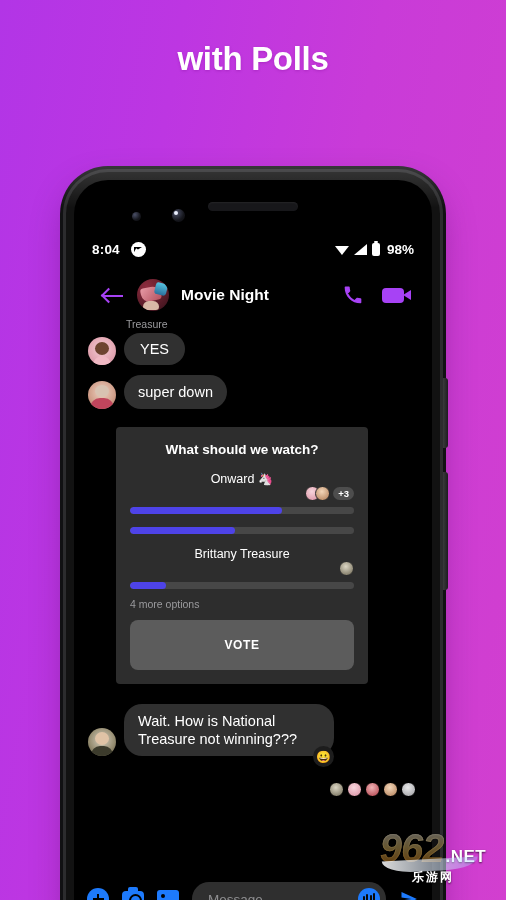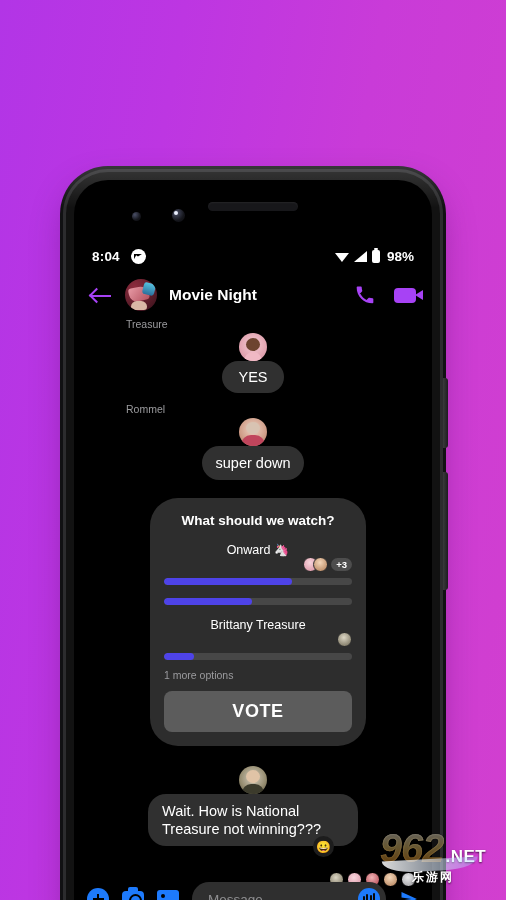--- a/index.html
+++ b/index.html
@@ -86,21 +86,21 @@
     content: ""; position: absolute; left: 2px; top: 1.5px;
     width: 4px; height: 4px; border-radius: 50%;
     background: #e9eefc;
   }
 
   
   .statusbar {
     position: absolute;
     left: 0; right: 0; top: 62px;
     height: 22px;
-    display: flex; align-items: flex-end;
+    display: flex; align-items: flex-start;
     padding: 0 18px;
     color: #ffffff;
     font-size: 13.5px;
     font-weight: bold;
   }
   .sb-time { letter-spacing: 0.2px; }
   .sb-msgr {
     width: 15px; height: 15px;
     margin-left: 11px;
     border-radius: 50%;
@@ -136,21 +136,21 @@
     width: 4px; height: 2px; background: #fff; border-radius: 1px;
   }
   .sb-batt-pct { font-size: 13.5px; font-weight: bold; margin-left: 2px; }
 
   
   .chat-header {
     position: absolute;
     left: 0; right: 0; top: 93px;
     height: 44px;
     display: flex; align-items: center;
-    padding: 0 16px;
+    padding: 0 28px;
   }
   .back-arrow {
     width: 22px; height: 22px;
     position: relative;
     flex: 0 0 auto;
     cursor: pointer;
   }
   .back-arrow::before {
     content: "";
     position: absolute; left: 1px; top: 10.5px;
@@ -221,21 +221,21 @@
   .msgs {
     position: absolute;
     left: 0; right: 0; top: 138px; bottom: 66px;
     padding: 0 14px;
   }
   .sender-name {
     color: #9b9b9e;
     font-size: 10.5px;
     margin: 0 0 3px 38px;
   }
-  .msg-row { display: flex; align-items: center; margin-bottom: 8px; flex-direction: column; }
+  .msg-row { display: flex; align-items: flex-end; gap: 8px; margin-bottom: 8px; }
   .msg-avatar {
     width: 28px; height: 28px; border-radius: 50%;
     flex: 0 0 auto; overflow: hidden; position: relative;
   }
   .av-brittany { background: radial-gradient(circle at 50% 42%, #f4cdd4 0%, #e2a4b1 62%, #c98b9a 100%); }
   .av-brittany::before {
     content:""; position:absolute; left:7px; top:5px; width:14px; height:13px;
     border-radius:50%; background:#6d4430;
   }
   .av-brittany::after {
@@ -266,24 +266,24 @@
     border-radius: 18px;
     padding: 8px 14px;
     font-size: 14.5px;
     line-height: 18px;
     max-width: 210px;
   }
   .bubble.short { padding: 7px 16px; }
 
   
   .poll-card {
-    margin: 18px 0 0 62px;
-    width: 216px;
+    margin: 18px 0 0 28px;
+    width: 252px;
     background: #2d2d2d;
-    border-radius: 28px;
+    border-radius: 4px;
     padding: 15px 14px 14px 14px;
   }
   .poll-title {
     color: #ffffff;
     font-size: 13.5px;
     font-weight: bold;
     text-align: center;
     margin-bottom: 15px;
   }
   .poll-opt { margin-bottom: 13px; }
@@ -339,22 +339,22 @@
     font-size: 10.5px;
     margin: -4px 0 10px 0;
   }
   .vote-btn {
     display: block;
     width: 100%;
     background: #5c5c5c;
     color: #ffffff;
     border: none;
     border-radius: 8px;
-    padding: 10px 0;
-    font-size: 18px;
+    padding: 18px 0;
+    font-size: 12px;
     font-weight: bold;
     letter-spacing: 0.6px;
     font-family: "Liberation Sans", sans-serif;
     cursor: pointer;
   }
 
   
   .last-msg-wrap { margin-top: 20px; position: relative; }
   .reaction-pill {
     position: absolute;
@@ -507,20 +507,21 @@
     border-radius: 0 0 60px 60px / 0 0 22px 22px;
     transform: rotate(-3deg);
   }
 </style>
 </head>
 <body>
 
 <div class="stage">
 
   <div class="promo">
+    <span class="promo-line">with Polls</span>
   </div>
 
   <div class="phone">
     <div class="side-btn vol"></div>
     <div class="side-btn pwr"></div>
 
     <div class="screen">
 
       <div class="earpiece"></div>
       <div class="cam c1"></div>
@@ -557,21 +558,20 @@
 
         <div>
           <div class="sender-name">Treasure</div>
           <div class="msg-row">
             <div class="msg-avatar av-brittany"></div>
             <div class="bubble short">YES</div>
           </div>
         </div>
 
         <div style="margin-top:10px;">
-          <div class="sender-name">Rommel</div>
           <div class="msg-row">
             <div class="msg-avatar av-rommel"></div>
             <div class="bubble">super down</div>
           </div>
         </div>
 
         <div class="poll-card">
           <div class="poll-title">What should we watch?</div>
 
           <div class="poll-opt">
@@ -604,21 +604,21 @@
               </div>
               <div class="voters">
                 <span class="voter v-f"></span>
               </div>
             </div>
             <div class="bar-track">
               <div class="bar-fill" style="width: 16%;"></div>
             </div>
           </div>
 
-          <div class="more-options">1 more options</div>
+          <div class="more-options">4 more options</div>
           <button class="vote-btn">VOTE</button>
         </div>
 
         <div class="last-msg-wrap">
           <div class="msg-row">
             <div class="msg-avatar av-k"></div>
             <div class="bubble">Wait. How is National Treasure not winning???</div>
           </div>
           <div class="reaction-pill">😀</div>
         </div>

